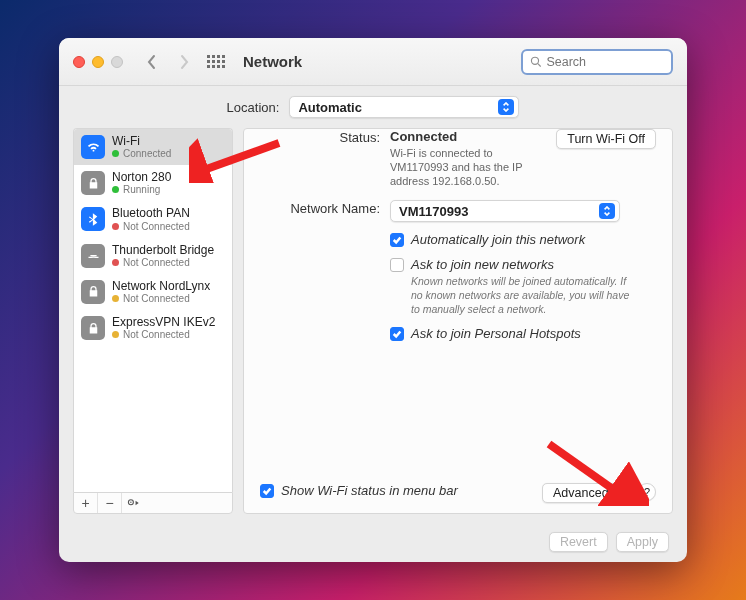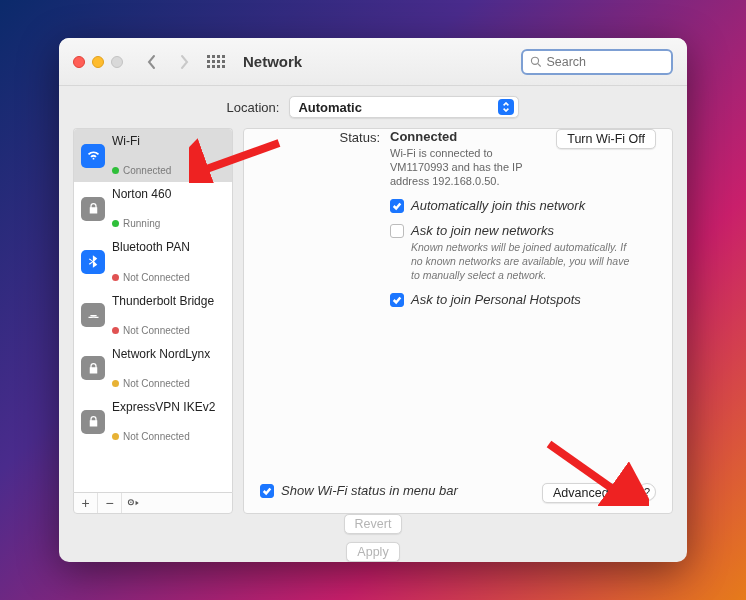--- a/index.html
+++ b/index.html
@@ -80,21 +80,21 @@
   .sb-item {
     display:flex; align-items:center; gap:7px;
     padding:6px 7px; border-bottom:0px solid #eee;
   }
   .sb-item.selected { background:#dcdcdc; }
   .sb-icon { width:24px; height:24px; border-radius:5px; display:flex; align-items:center; justify-content:center; flex-shrink:0; }
   .sb-icon svg { width:15px; height:15px; fill:#fff; }
   .ic-wifi { background:#1b76ff; }
   .ic-lock { background:#8c8c8c; }
   .ic-bt  { background:#1b76ff; }
-  .sb-text { display:flex; flex-direction:column; line-height:1.1;gap:17px; }
+  .sb-text { display:flex; flex-direction:column; line-height:1.1; }
   .sb-name { font-size:12px; color:#222; }
   .sb-status { font-size:10px; color:#7a7a7a; display:flex; align-items:center; gap:4px; }
   .sb-dot { width:7px; height:7px; border-radius:50%; }
   .dot-green{ background:#2fbf3a; }
   .dot-red  { background:#e05252; }
   .dot-yell { background:#e7b235; }
   .sb-toolbar {
     height:22px; background:#fcfcfc; border:1px solid #d7d7d7;
     border-bottom-left-radius:4px; border-bottom-right-radius:4px;
     display:flex; align-items:center; gap:0;
@@ -131,21 +131,21 @@
   .checkbox .cb-text { font-size:13px; }
   .checkbox .cb-desc { font-size:10.5px; color:#777; margin-top:3px; max-width:220px; line-height:1.3; }
   .detail-bottom {
     position:absolute; left:16px; right:16px; bottom:10px;
     display:flex; gap:8px;
   }
   .detail-bottom .checkbox { margin:0; flex:1; }
   
   .footer {
     height:40px; display:flex; align-items:center; justify-content:flex-end;
-    gap:8px; padding:0 18px;flex-direction:column;
+    gap:8px; padding:0 18px;
   }
   
   .arrow-ann { position:absolute; pointer-events:none; }
 </style>
 </head>
 <body>
 
 <div class="window">
 
   <div class="toolbar">
@@ -220,21 +220,21 @@
               </span>
           </div>
         </div>
         <div class="sb-item">
           <div class="sb-icon ic-lock">
             <svg viewBox="0 0 24 24">
                 <path d="M7 10V8a5 5 0 0 1 10 0v2h1v10H6V10zm2 0h6V8a3 3 0 0 0-6 0z"></path>
               </svg>
           </div>
           <div class="sb-text">
-            <span class="sb-name">Norton 460</span>
+            <span class="sb-name">Norton 280</span>
             <span class="sb-status">
                 <span class="sb-dot dot-green"></span>
                 <span>Running</span>
               </span>
           </div>
         </div>
         <div class="sb-item">
           <div class="sb-icon ic-bt">
             <svg viewBox="0 0 24 24">
                 <path d="M11 2l7 5-5 5 5 5-7 5V13l-5 4-1.5-1.5L10 12 4.5 8.5 6 7l5 4z"></path>
@@ -311,20 +311,34 @@
           <div style="display:flex; align-items:flex-start; gap:10px;">
             <div style="flex:1">
               <div class="status-title">Connected</div>
               <div class="status-desc">Wi-Fi is connected to VM1170993 and has the IP address 192.168.0.50.</div>
             </div>
             <button class="btn">Turn Wi-Fi Off</button>
           </div>
         </div>
       </div>
 
+      <div class="row" style="margin-top:12px;">
+        <div class="label">Network Name:</div>
+        <div class="value">
+          <div class="select" style="width:230px;">
+            <span>VM1170993</span>
+            <div style="flex:1"></div>
+            <div class="cap">
+              <svg viewBox="0 0 10 12">
+                  <path d="M2 4 L5 1 L8 4 M2 8 L5 11 L8 8"></path>
+                </svg>
+            </div>
+          </div>
+        </div>
+      </div>
 
       <div class="checkbox">
         <div class="box checked">
             <svg viewBox="0 0 12 12">
               <path d="M2 6l3 3 5-6"></path>
             </svg>
           </div>
         <div class="cb-text">Automatically join this network</div>
       </div>
       <div class="checkbox">

